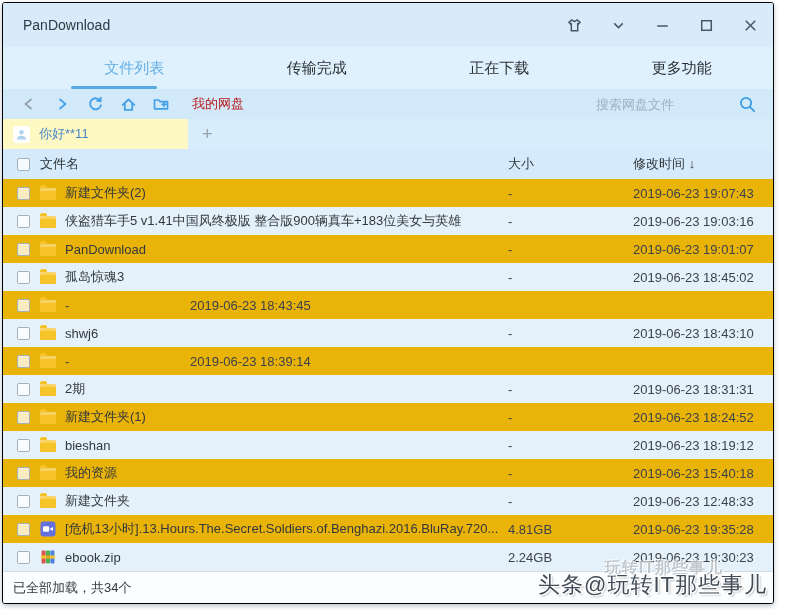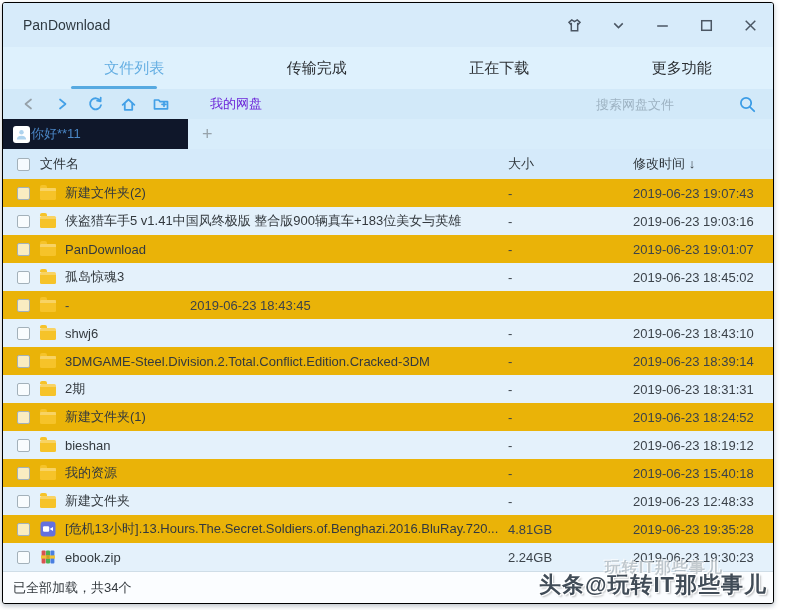--- a/index.html
+++ b/index.html
@@ -25,30 +25,30 @@
   .tab.active { color:#64aee2;padding-left:40px; }
   .tab.active::after { content:""; position:absolute; bottom:0; left:50%;
     transform:translateX(-50%); width:86px; height:3px; background:#57aae1; border-radius:2px; }
   
   .toolbar { height:30px; background:#d2e9f9; display:flex; align-items:center;
     padding:0 16px; flex:0 0 auto; }
   .nav-ic { width:20px; height:20px; margin-right:13px; display:flex; align-items:center;
     justify-content:center; cursor:pointer; }
   .nav-ic svg { fill:none; stroke:#43a0e7; stroke-width:1.7; stroke-linecap:round; stroke-linejoin:round; }
   .nav-ic.disabled svg { stroke:#96a1a9; }
-  .breadcrumb { font-size:13px; color:#6d28d9; margin-left:26px; }
+  .breadcrumb { font-size:13px; color:#b91c1c; margin-left:8px; }
   .searchwrap { margin-left:auto; display:flex; align-items:center; gap:22px; }
   .search-input { border:none; background:transparent; outline:none; font-size:13px;
     color:#30373d; width:120px; text-align:left;
     font-family:"Liberation Sans","DejaVu Sans",sans-serif; }
   .search-input::placeholder { color:#9db2c2; }
   
   .accountrow { height:30px; background:#d8edfb; display:flex; align-items:center; flex:0 0 auto; }
-  .acct-tab { width:185px; height:30px; background:#0f172a; display:flex; align-items:center;
-    padding:0 10px; gap:1px; cursor:pointer; }
+  .acct-tab { width:185px; height:30px; background:#fef9c3; display:flex; align-items:center;
+    padding:0 10px; gap:9px; cursor:pointer; }
   .avatar { width:17px; height:17px; background:#fff; border-radius:3px;
     display:flex; align-items:center; justify-content:center; }
   .acct-name { font-size:13px; color:#4a86c5; }
   .add-acct { margin-left:14px; color:#97a3ab; font-size:18px; line-height:18px; cursor:pointer; }
   
   .thead { height:30px; background:#d5eafa; display:flex; align-items:center;
     padding-left:14px; font-size:13px; color:#2f363c; flex:0 0 auto; }
   .cb { width:13px; height:13px; border:1px solid #a3b1ba; border-radius:2px;
     background:rgba(255,255,255,.75); flex:0 0 auto; cursor:pointer; }
   .thead .h-name { width:468px; margin-left:10px; }
@@ -64,21 +64,21 @@
   .fold::before { content:""; position:absolute; top:-3px; left:0; width:7px; height:3px;
     background:#f6c329; border-radius:2px 2px 0 0; }
   .fold::after { content:""; position:absolute; top:0; left:0; right:0; height:3px;
     background:rgba(255,255,255,.28); }
   .name { width:443px; white-space:nowrap; overflow:hidden; }
   .size { width:125px; color:#3c434a; }
   .date { color:#3c434a; }
   
   .statusbar { flex:1; min-height:30px; background:#fbfdff; border-top:1px solid #cfdde7;
     display:flex; align-items:center; padding:0 10px; font-size:13px; color:#33393e; position:relative; }
-  .watermark { position:absolute; right:6px; bottom:3px; font-size:22px; font-weight:bold;
+  .watermark { position:absolute; right:6px; bottom:3px; font-size:22px; font-weight:normal;
     color:#414c57; letter-spacing:1px; white-space:nowrap;
     text-shadow:-1px -1px 0 #fff,1px -1px 0 #fff,-1px 1px 0 #fff,1px 1px 0 #fff,2px 2px 2px rgba(0,0,0,.25); }
   .watermark-ghost { position:absolute; right:50px; bottom:24px; font-size:16px; font-weight:bold;
     color:rgba(90,105,118,.35); letter-spacing:1px; white-space:nowrap;
     text-shadow:-1px -1px 0 rgba(255,255,255,.8),1px 1px 0 rgba(255,255,255,.8); }
 </style>
 </head>
 <body>
 
 <div class="window">
@@ -260,21 +260,20 @@
       <span class="size">-</span>
       <span class="date">2019-06-23 18:43:10</span>
     </div>
 
     <div class="row odd">
       <span class="cb"></span>
       <span class="ficon" style="display: flex;">
           <span class="fold"></span>
         </span>
 
-      <span class="name">3DMGAME-Steel.Division.2.Total.Conflict.Edition.Cracked-3DM</span>
       <span class="size">-</span>
       <span class="date">2019-06-23 18:39:14</span>
     </div>
 
     <div class="row even">
       <span class="cb"></span>
       <span class="ficon" style="display: flex;">
           <span class="fold"></span>
         </span>
 

